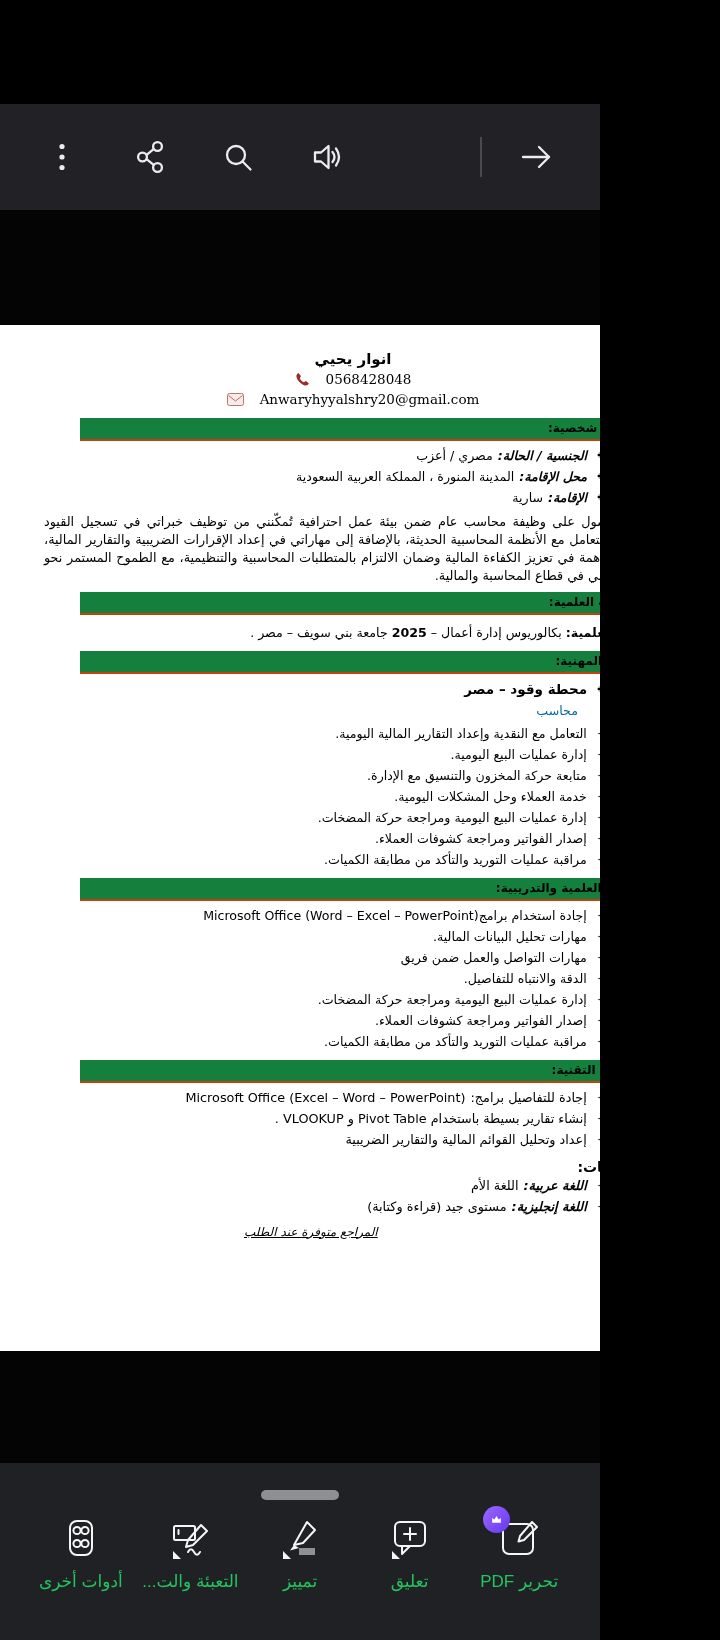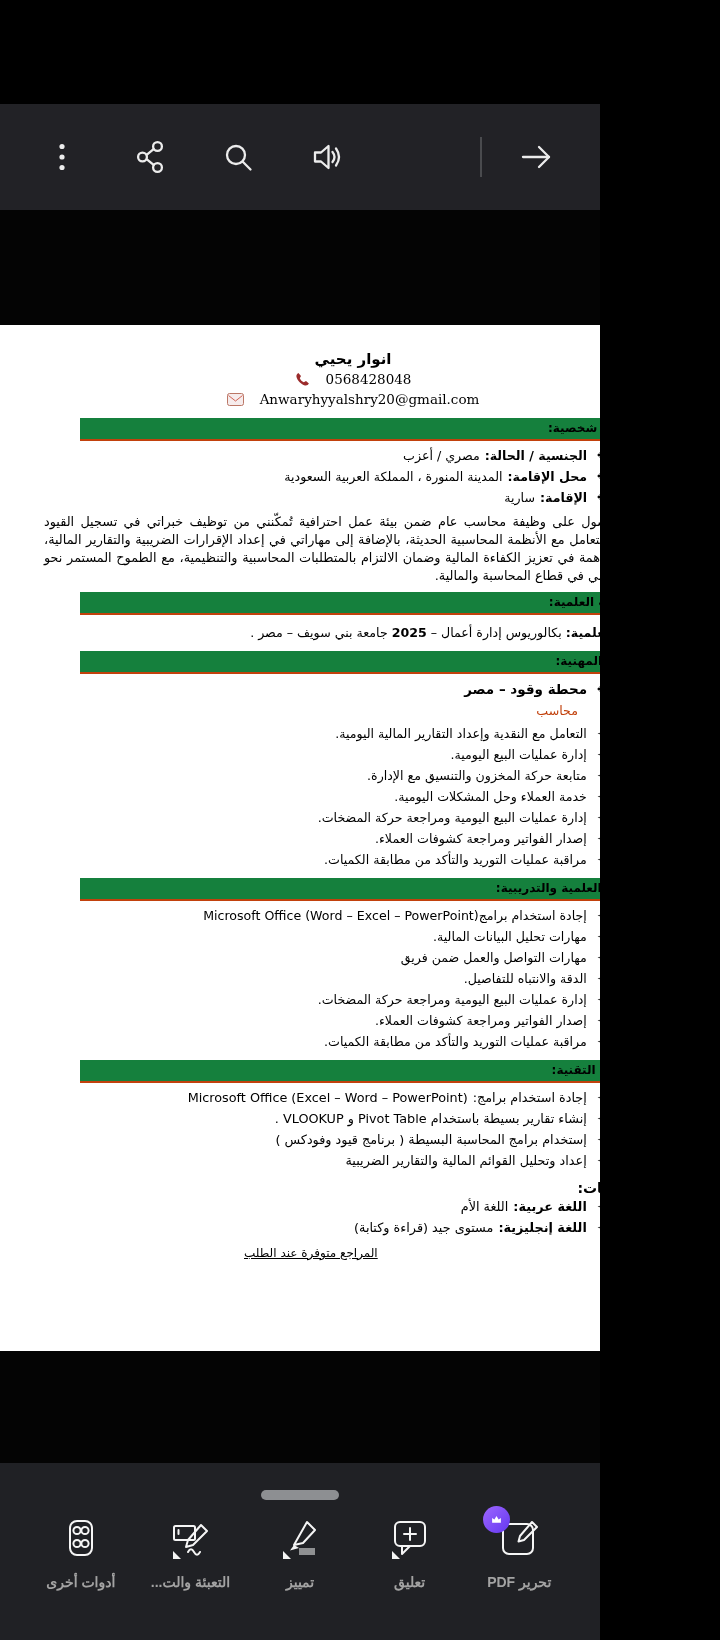--- a/index.html
+++ b/index.html
@@ -22,37 +22,37 @@
   .name{font-weight:bold;font-size:15px;line-height:20px;}
   .contact{font-size:13.5px;line-height:20px;font-family:"DejaVu Serif",serif;direction:ltr;display:flex;align-items:center;justify-content:center;gap:16px;}
   .sechead{background:#15803d;border-bottom:2px solid #c2410c;font-weight:bold;font-size:12px;
            padding:3px 10px 4px;margin:7px 0 5px 36px;}
   .sechead.first{margin-top:9px;}
   .li{display:flex;align-items:baseline;padding-right:56px;font-size:12.6px;line-height:20px;}
   .diamond::before{content:"\2756";font-size:11px;margin-left:9px;position:relative;top:-1px;}
   .arrow{display:inline-block;transform:scaleX(-1);font-size:11px;margin-left:10px;position:relative;top:-1px;}
   .arrow::before{content:"\27A2";}
   .b{font-weight:bold;}
-  .lbl{font-weight:bold;margin-left:5px;}
+  .lbl{font-weight:bold;margin-left:5px;font-style:italic;}
   .para{font-size:12.8px;line-height:1.4;text-align:justify;margin:4px 0 2px;}
   .edu{font-size:12.6px;line-height:20px;padding:3px 4px 1px;}
   .company{font-weight:bold;font-size:13.5px;margin-top:5px;}
-  .role{padding-right:84px;font-size:12.6px;line-height:19px;color:#c2410c;margin-bottom:4px;}
+  .role{padding-right:84px;font-size:12.6px;line-height:19px;color:#0369a1;margin-bottom:4px;}
   .modern{font-weight:500;font-size:12.8px;}
   .lang-head{font-weight:bold;font-size:14px;margin:8px 36px 1px 0;}
-  .refs{text-align:left;padding-left:200px;margin-top:7px;font-size:12px;text-decoration:underline;}
+  .refs{text-align:left;padding-left:200px;margin-top:7px;font-size:12px;font-style:italic;text-decoration:underline;}
   .en{direction:ltr;unicode-bidi:isolate;}
   
   .sheet{height:180px;background:#202125;position:relative;direction:rtl;}
   .handle{position:absolute;top:27px;left:50%;transform:translateX(-50%);width:78px;height:10px;border-radius:5px;background:#8d8f92;border:none;cursor:grab;}
   .tools{display:flex;justify-content:space-between;padding:0 26px;margin:0;position:absolute;top:52px;left:0;right:0;}
   .tool{display:flex;flex-direction:column;align-items:center;width:116px;background:none;border:none;padding:0;cursor:pointer;}
   .tool-icon{position:relative;width:46px;height:46px;}
   .tool-icon svg.main{stroke:#f5f5f5;fill:none;stroke-width:2;stroke-linecap:round;stroke-linejoin:round;}
-  .tool-label{margin-top:11px;color:#a3a3a3;font-size:14px;line-height:20px;white-space:nowrap;font-weight:bold;}
+  .tool-label{margin-top:11px;color:#22c55e;font-size:17px;line-height:20px;white-space:nowrap;}
   .badge{position:absolute;top:-9px;left:-13px;width:27px;height:27px;border-radius:50%;
          background:linear-gradient(135deg,#9d66ff,#6438f0);display:flex;align-items:center;justify-content:center;}
   
   .strip{height:27px;background:#2c2d30;position:relative;}
   .thumb{position:absolute;left:208px;top:7px;width:289px;height:13px;border-radius:6.5px;background:#b8b8b8;border:none;cursor:pointer;}
   .strip-black{position:absolute;right:0;top:12px;width:223px;height:15px;background:#000;}
   .bottomblack{height:10px;background:#000;}
 </style>
 </head>
 <body>
@@ -203,30 +203,26 @@
           <span>إصدار الفواتير ومراجعة كشوفات العملاء.</span>
         </div>
       <div class="li">
           <span class="arrow"></span>
           <span>مراقبة عمليات التوريد والتأكد من مطابقة الكميات.</span>
         </div>
 
       <div class="sechead">المهارات التقنية:</div>
       <div class="li modern">
           <span class="arrow"></span>
-          <span>إجادة استخدام برامج:</span>
+          <span>إجادة للتفاصيل برامج:</span>
           <span class="en" style="margin-right:5px">Microsoft Office (Excel – Word – PowerPoint)</span>
         </div>
       <div class="li modern">
           <span class="arrow"></span>
           <span>إنشاء تقارير بسيطة باستخدام Pivot Table و VLOOKUP .</span>
-        </div>
-      <div class="li modern">
-          <span class="arrow"></span>
-          <span>إستخدام برامج المحاسبة البسيطة ( برنامج قيود وفودكس )</span>
         </div>
       <div class="li modern">
           <span class="arrow"></span>
           <span>إعداد وتحليل القوائم المالية والتقارير الضريبية</span>
         </div>
 
       <div class="lang-head">اللغات:</div>
       <div class="li modern">
           <span class="arrow"></span>
           <span class="lbl">اللغة عربية:</span>

